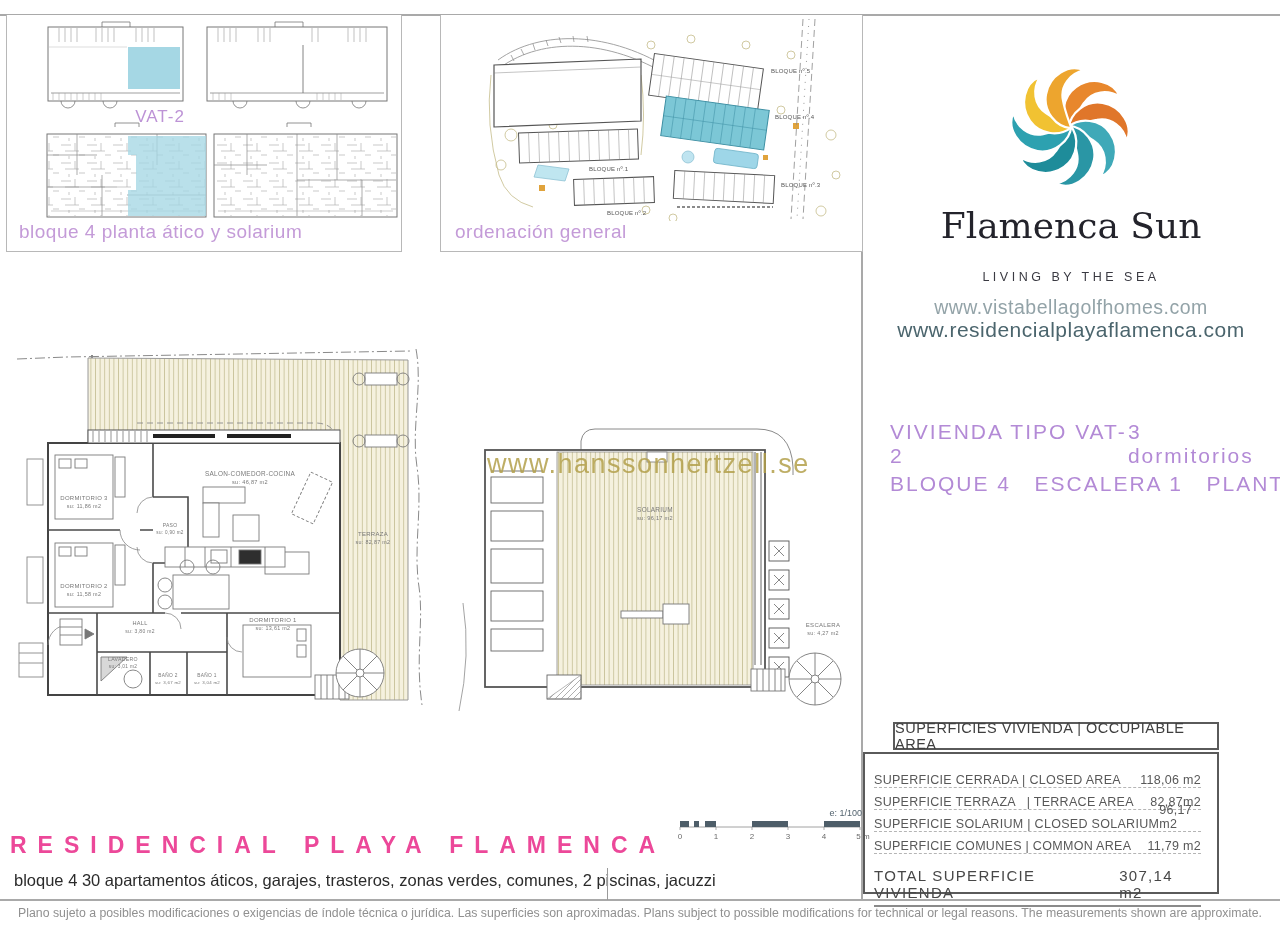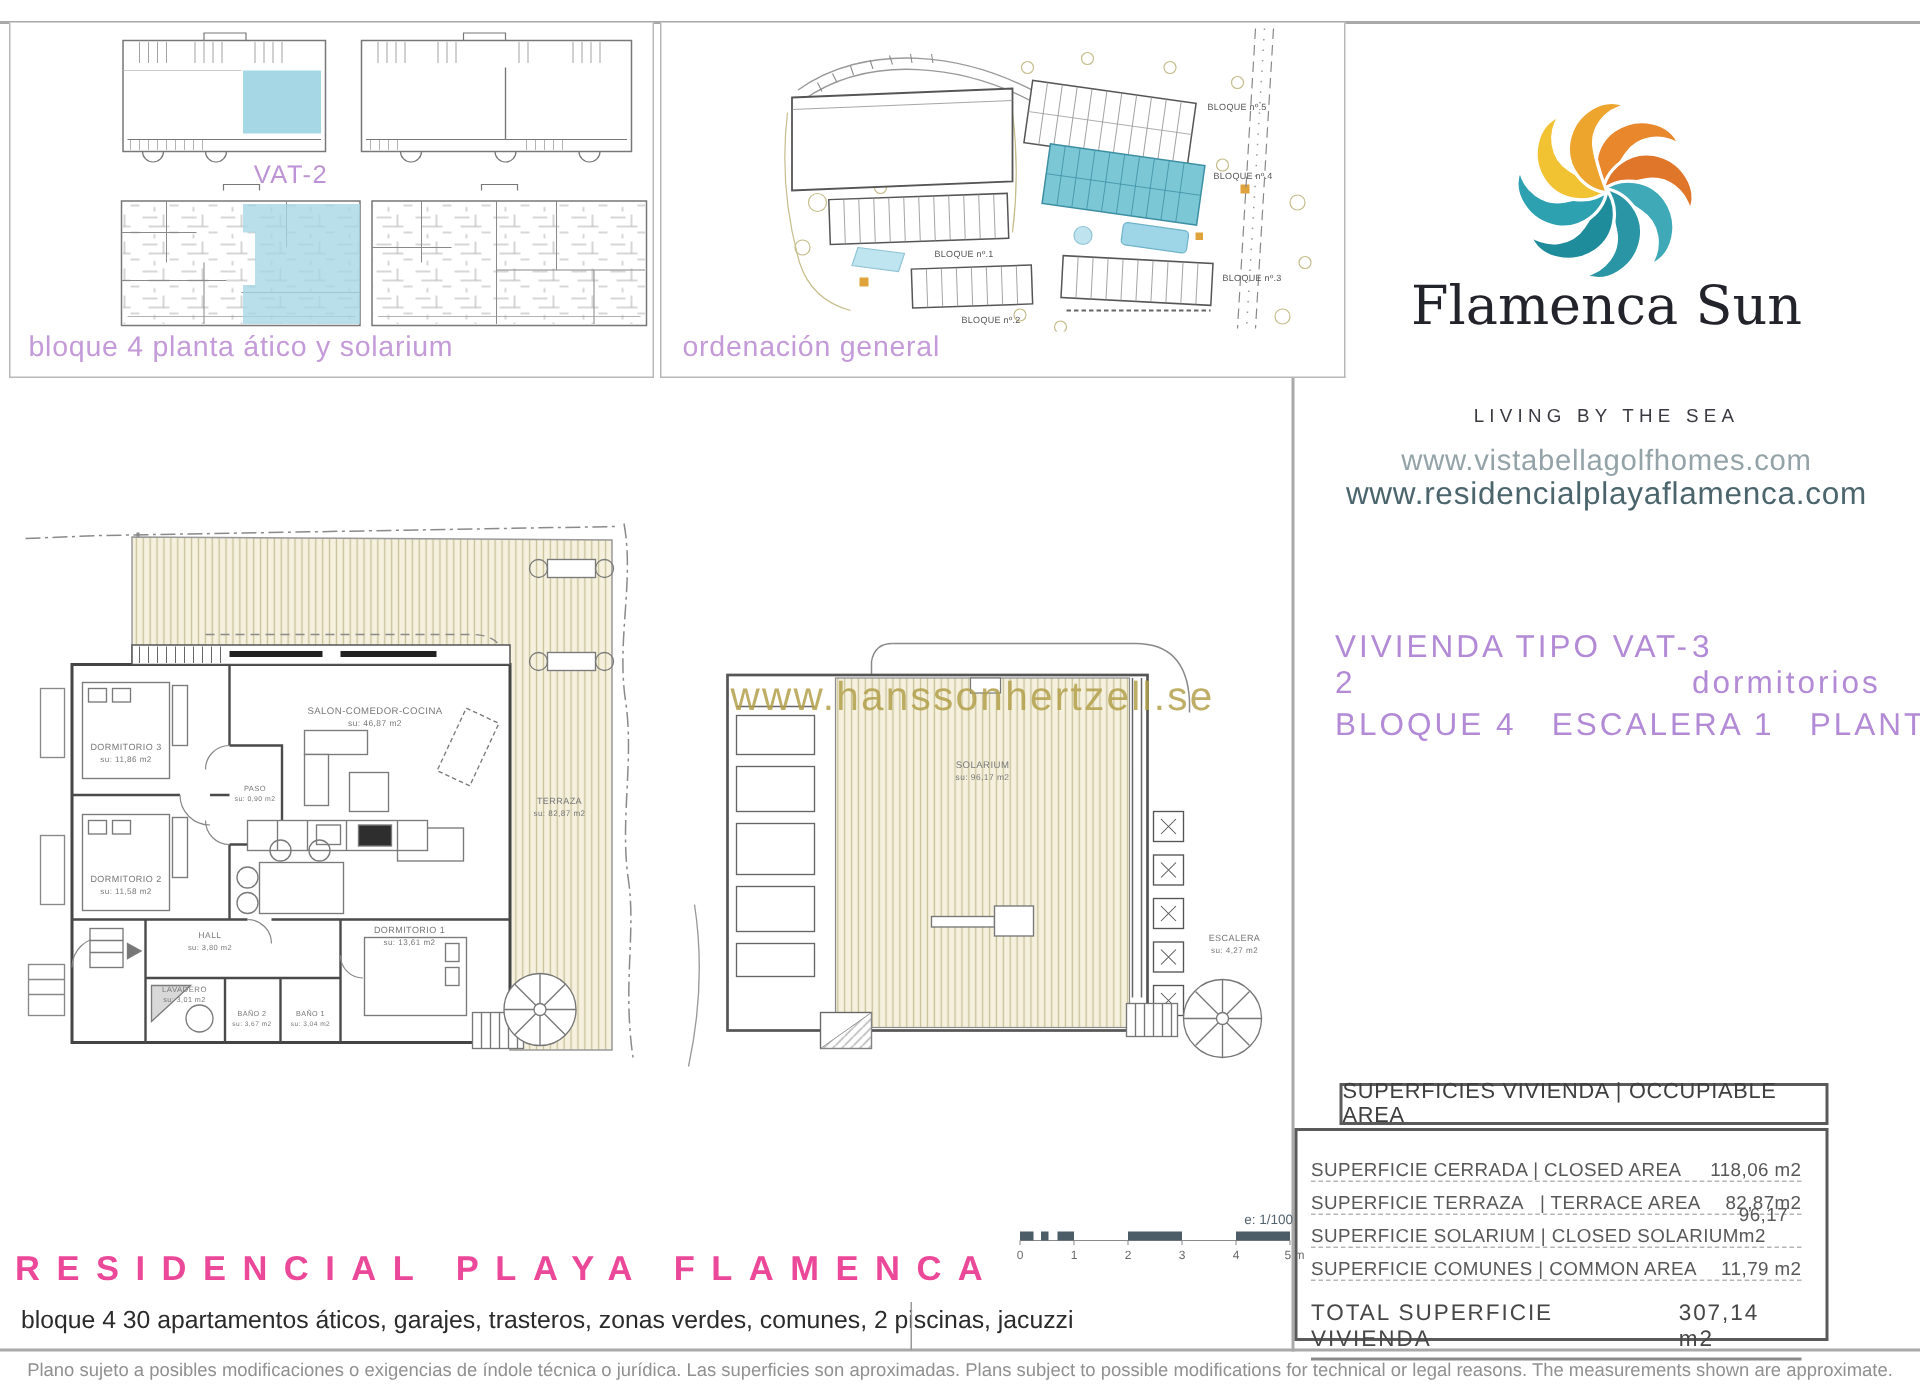--- a/index.html
+++ b/index.html
@@ -1,20 +1,20 @@
 <!DOCTYPE html>
 <html><head>
 <meta charset="utf-8">
 <style>
   html,body{margin:0;padding:0;background:#ffffff;}
   .sheet{position:relative;width:1280px;height:933px;background:#fff;overflow:hidden;
          font-family:"Liberation Sans",sans-serif;color:#333;}
   .abs{position:absolute;}
   .rule{position:absolute;background:#a9a9a9;}
-  .panel{position:absolute;border:1px solid #b8b8b8;border-top:none;background:#fff;padding-left:34px;}
+  .panel{position:absolute;border:1px solid #b8b8b8;border-top:none;background:#fff;}
   .cap{position:absolute;color:#c49bd8;font-size:19px;letter-spacing:.5px;}
   .pre{white-space:pre;}
   .brand-name{position:absolute;left:862px;width:418px;text-align:center;
               font-family:"DejaVu Serif","Liberation Serif",serif;color:#23232b;}
   .tagline{position:absolute;left:862px;width:418px;text-align:center;color:#3a3a42;}
   .url{position:absolute;left:862px;width:418px;text-align:center;text-decoration:none;display:block;}
   .unit-line{color:#b38ad6;font-size:21px;letter-spacing:2px;}
   .tbl-hdr{position:absolute;left:893px;top:722px;width:322px;height:24px;border:2px solid #5a5a5a;
            display:flex;align-items:center;justify-content:center;font-size:14.5px;color:#3f3f3f;letter-spacing:.5px;}
   .tbl-body{position:absolute;left:863px;top:752px;width:356px;height:142px;border:2px solid #5a5a5a;
@@ -384,21 +384,21 @@
       <path d="M0,2 C-10,-10 -8,-30 6,-40 C22,-51 44,-46 50,-30 C38,-38 22,-36 14,-24 C7,-14 4,-6 0,2 Z" fill="#e8872c"></path>
       <path d="M0,2 C-10,-10 -8,-30 6,-40 C22,-51 44,-46 50,-30 C38,-38 22,-36 14,-24 C7,-14 4,-6 0,2 Z" fill="#e0762a" transform="rotate(45)"></path>
       <path d="M0,2 C-10,-10 -8,-30 6,-40 C22,-51 44,-46 50,-30 C38,-38 22,-36 14,-24 C7,-14 4,-6 0,2 Z" fill="#3fa9b8" transform="rotate(90)"></path>
       <path d="M0,2 C-10,-10 -8,-30 6,-40 C22,-51 44,-46 50,-30 C38,-38 22,-36 14,-24 C7,-14 4,-6 0,2 Z" fill="#2a96a5" transform="rotate(135)"></path>
       <path d="M0,2 C-10,-10 -8,-30 6,-40 C22,-51 44,-46 50,-30 C38,-38 22,-36 14,-24 C7,-14 4,-6 0,2 Z" fill="#1e8c9a" transform="rotate(180)"></path>
       <path d="M0,2 C-10,-10 -8,-30 6,-40 C22,-51 44,-46 50,-30 C38,-38 22,-36 14,-24 C7,-14 4,-6 0,2 Z" fill="#2da1b0" transform="rotate(225)"></path>
       <path d="M0,2 C-10,-10 -8,-30 6,-40 C22,-51 44,-46 50,-30 C38,-38 22,-36 14,-24 C7,-14 4,-6 0,2 Z" fill="#f1c232" transform="rotate(270)"></path>
       <path d="M0,2 C-10,-10 -8,-30 6,-40 C22,-51 44,-46 50,-30 C38,-38 22,-36 14,-24 C7,-14 4,-6 0,2 Z" fill="#eda52e" transform="rotate(315)"></path>
     </g>
   </svg>
-  <div class="brand-name" style="top:184px;font-size:36px;">Flamenca Sun</div>
+  <div class="brand-name" style="top:205px;font-size:36px;">Flamenca Sun</div>
   <div class="tagline" style="top:230px;font-size:12.5px;letter-spacing:3.5px;margin-top:40px;">LIVING BY THE SEA</div>
   <a class="url" href="#" style="top:296px;font-size:19.5px;color:#93a3a8;letter-spacing:.5px;">www.vistabellagolfhomes.com</a>
   <a class="url" href="#" style="top:318px;font-size:21px;color:#4b656d;letter-spacing:.5px;">www.residencialplayaflamenca.com</a>
 
   <div class="abs" style="left:890px;top:420px;width:378px;">
     <div style="display:flex;justify-content:space-between;">
       <span class="unit-line">VIVIENDA TIPO VAT-2</span>
       <span class="unit-line">3 dormitorios</span>
     </div>
     <div class="unit-line pre" style="margin-top:4px;">BLOQUE 4   ESCALERA 1   PLANTA ÁTICO</div>

